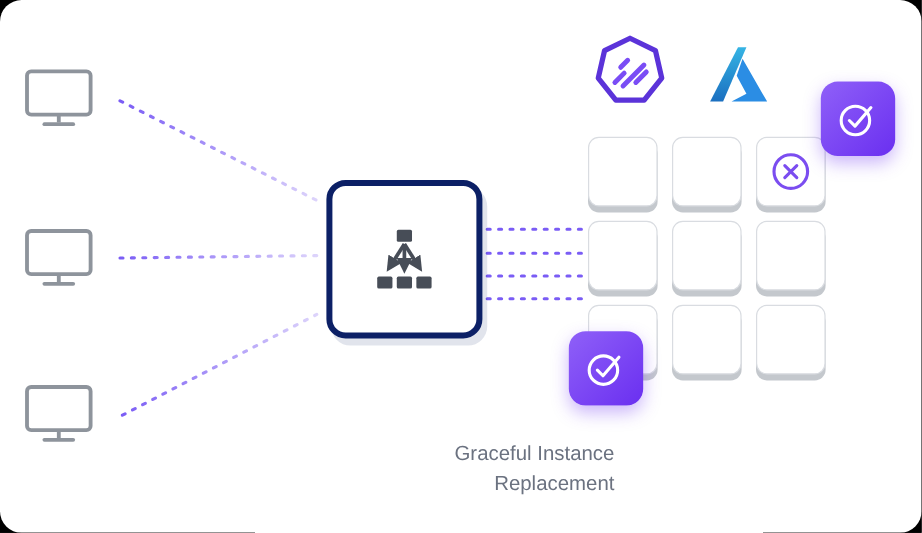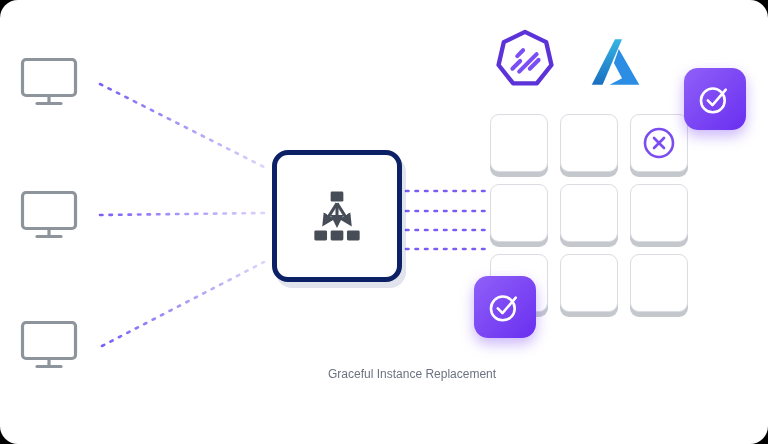--- a/index.html
+++ b/index.html
@@ -67,22 +67,22 @@
     box-shadow: 0 6px 14px rgba(106,47,240,0.35);
     display: flex; align-items: center; justify-content: center;
   }
   .badge-top { left: 684px; top: 68px; }
   .badge-bottom { left: 474px; top: 276px; }
 
   .caption {
     position: absolute;
     left: 328px; top: 366px;
     width: 184px;
-    text-align: left;
-    font-size: 12px;
+    text-align: right;
+    font-size: 17px;
     line-height: 1.45;
     color: #6b7280;
   }
 </style>
 </head>
 <body>
 
 <div class="canvas">
 
   <svg class="connectors" width="768" height="444" viewBox="0 0 768 444">

